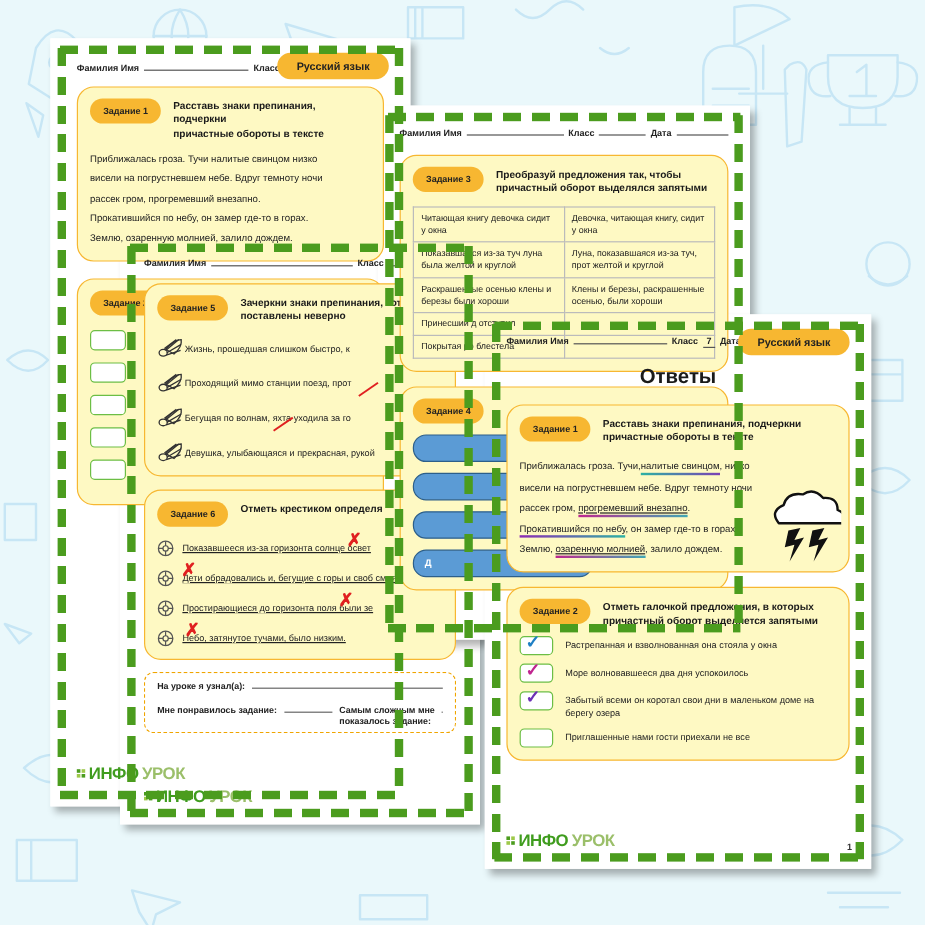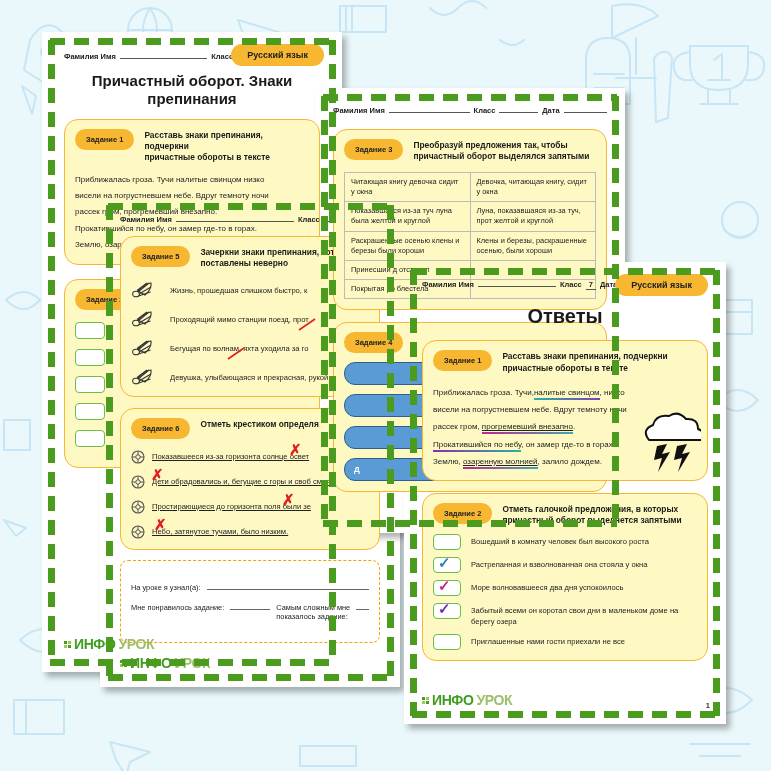--- a/index.html
+++ b/index.html
@@ -100,21 +100,21 @@
   .chkbox .tick{ position:absolute; left:4px; top:-3px; font-size:15px;
                  font-weight:bold; line-height:1; }
   .t-blue{ color:#1f7fc4; } .t-mag{ color:#c0258f; } .t-pur{ color:#6b2fb5; }
   .optrow .txt{ font-size:7.6px; color:#222; line-height:1.45; padding-top:2px; }
 
   
   .greenbox{ width:30px; height:17px; border:1.8px solid #6cbe45;
              border-radius:4px; background:#fff; margin-bottom:10px; }
 
   
-  .shrow{ display:flex; align-items:flex-start; gap:17px; margin-top:11px; }
+  .shrow{ display:flex; align-items:flex-start; gap:1px; margin-top:11px; }
   .shrow .txt{ font-size:7.6px; color:#222; line-height:1.5; padding-top:4px; }
 
   
   .ballrow{ display:flex; align-items:flex-start; gap:7px; margin-top:11px;
             position:relative;}
   .ballrow .txt{ font-size:7.6px; color:#222; line-height:1.45; padding-top:1px;text-decoration:underline;}
   .xmark{ position:absolute; font-size:15px; font-weight:bold; color:#e02020;
           font-family:"Liberation Serif", serif; }
 
   
@@ -128,21 +128,21 @@
   
   table.t3{ border-collapse:collapse; width:100%; margin-top:9px; }
   table.t3 td{
     border:1px solid #bbb; padding:4px 6px; font-size:7.4px;
     color:#222; line-height:1.38; vertical-align:top; width:50%;
   }
 
   
   .reflect{
     border:1.4px dashed #f0a500; border-radius:8px; margin-top:10px;
-    padding:20px 10px; font-size:7.4px; font-weight:normal; color:#222;
+    padding:4px 10px; font-size:7.4px; font-weight:bold; color:#222;
   }
   .reflect .r1{ display:flex; align-items:baseline; gap:6px; }
   .reflect .r2{ display:flex; align-items:baseline; gap:6px; margin-top:9px; }
   .uline{ display:inline-block; border-bottom:1px solid #666; height:9px; }
 
   
   .logo{ display:flex; align-items:center; gap:3px; font-weight:bold;
          font-size:14px; letter-spacing:-.4px; }
   .logo .dots{ display:grid; grid-template-columns:3px 3px; gap:1px; }
   .logo .dots i{ width:3px; height:3px; background:#4b9c1e; display:block; }
@@ -219,21 +219,20 @@
       <span class="ln ln-name"></span>
       <span class="lbl">Класс</span>
       <span class="klass-val">7</span>
       <span class="lbl">Дата</span>
       <span class="ln ln-date"></span>
     </div>
 
     <div class="subject-badge">Русский язык</div>
 
     <div class="doc-title">
-      <div>Причастный оборот. Знаки препинания</div>
     </div>
 
     <div class="card">
       <div class="card-head">
         <div class="chip">Задание 1</div>
         <div class="chip-title">
           <div>Расставь знаки препинания, подчеркни</div>
           <div>причастные обороты в тексте</div>
         </div>
       </div>
@@ -499,21 +498,21 @@
       <span class="lbl">Фамилия Имя</span>
       <span class="ln" style="width:78px;"></span>
       <span class="lbl">Класс</span>
       <span class="klass-val">7</span>
       <span class="lbl">Дата</span>
       <span class="ln" style="width:48px;"></span>
     </div>
 
     <div class="subject-badge">Русский язык</div>
 
-    <div class="doc-title" style="margin-top:14px; font-size:20px;">Ответы</div>
+    <div class="doc-title" style="margin-top:14px; font-size:17px;">Ответы</div>
 
     <div class="card" style="margin-top:12px;">
       <div class="card-head">
         <div class="chip">Задание 1</div>
         <div class="chip-title">
           <div>Расставь знаки препинания, подчеркни</div>
           <div>причастные обороты в тексте</div>
         </div>
       </div>
 
@@ -538,24 +537,20 @@
       <div class="card-head">
         <div class="chip">Задание 2</div>
         <div class="chip-title">
           <div>Отметь галочкой предложения, в которых</div>
           <div>причастный оборот выделяется запятыми</div>
         </div>
       </div>
 
       <div style="margin-top:6px;">
         <div class="optrow">
-          <div class="chkbox"></div>
-          <div class="txt">Вошедший в комнату человек был высокого роста</div>
-        </div>
-        <div class="optrow">
           <div class="chkbox">
             <span class="tick t-blue">✓</span>
           </div>
           <div class="txt">Растрепанная и взволнованная она стояла у окна</div>
         </div>
         <div class="optrow">
           <div class="chkbox">
             <span class="tick t-mag">✓</span>
           </div>
           <div class="txt">Море волновавшееся два дня успокоилось</div>

